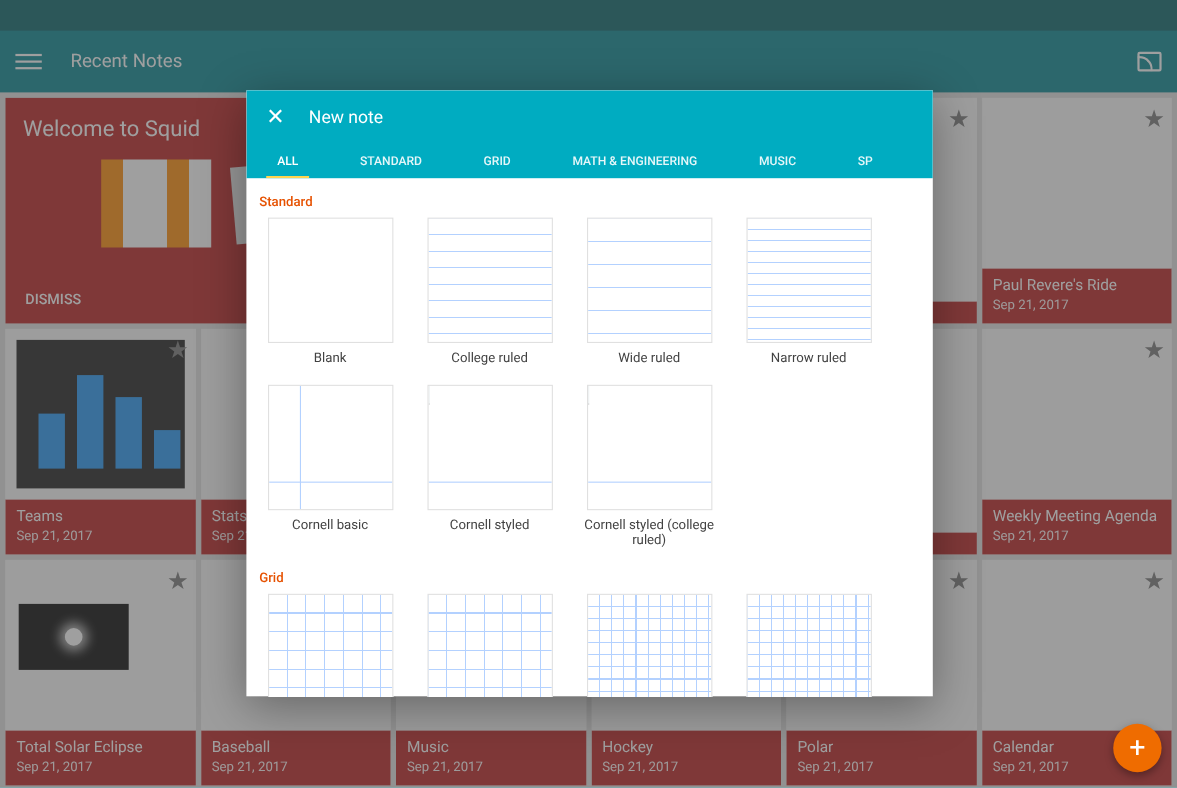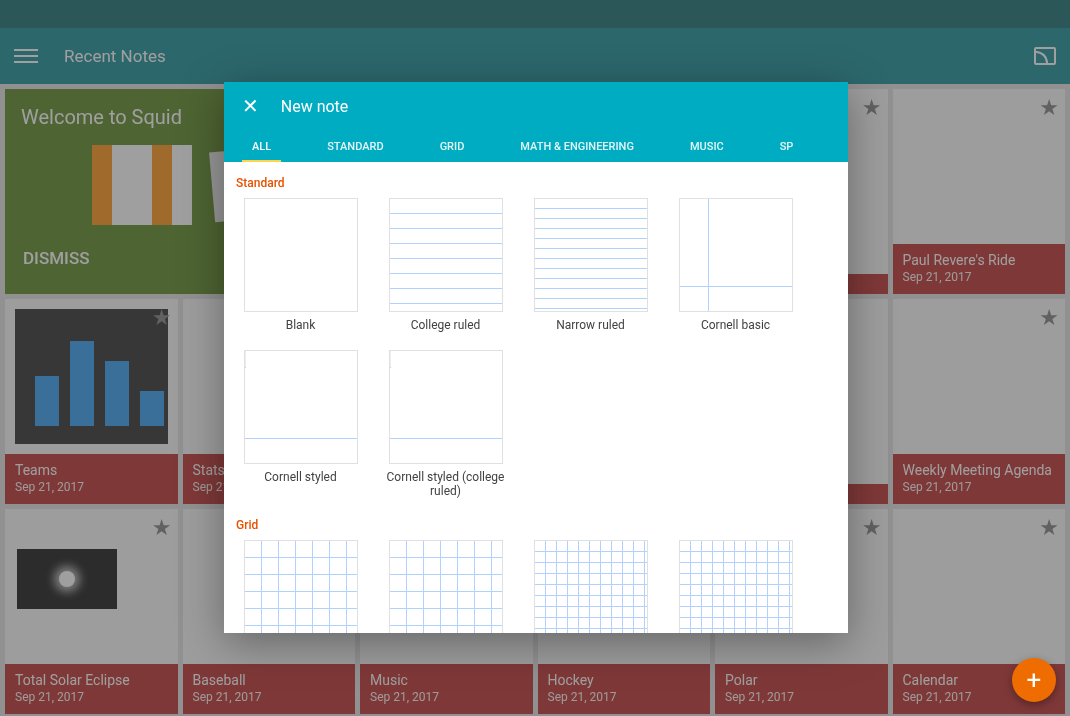--- a/index.html
+++ b/index.html
@@ -5,26 +5,26 @@
 *{box-sizing:border-box;margin:0;padding:0;}
 body{font-family:Roboto,Arial,sans-serif;background:#00838f;overflow:hidden;width:1070px;height:716px;position:relative;}
 .statusbar{height:28px;background:#006064;}
 .appbar{height:56px;background:#00838f;color:#fff;display:flex;align-items:center;padding:0 14px;}
 .hamburger{width:24px;height:24px;display:flex;flex-direction:column;justify-content:center;gap:4px;cursor:pointer;margin-right:26px;}
 .hamburger span{height:2px;background:#fff;display:block;}
 .apptitle{font-size:17px;font-weight:400;}
 .casticon{margin-left:auto;width:22px;height:18px;border:2px solid #fff;border-radius:2px;position:relative;}
 .casticon::after{content:'';position:absolute;bottom:-2px;left:-2px;width:12px;height:12px;border:2px solid #00838f;border-top-color:#fff;border-right-color:#fff;border-radius:0 12px 0 0;border-left:none;border-bottom:none;}
 .grid{display:grid;grid-template-columns:repeat(6,1fr);gap:5px;padding:5px;background:#e0e0e0;}
-.welcome{grid-column:1/3;background:#4d7c0f;color:#fff;padding:16px;height:205px;position:relative;}
+.welcome{grid-column:1/3;background:#b91c1c;color:#fff;padding:16px;height:205px;position:relative;}
 .welcome-title{font-size:20px;margin-bottom:16px;}
 .welcome-art{display:flex;justify-content:center;gap:20px;align-items:center;}
 .notebook{width:100px;height:80px;background:linear-gradient(90deg,#ff8a00 0 20%,#fff 20% 60%,#ff8a00 60% 80%,#fff 80%);position:relative;}
 .notepad{width:56px;height:70px;background:#ededed;position:relative;transform:rotate(-5deg);}
-.dismiss{position:absolute;bottom:26px;left:18px;font-size:17px;font-weight:500;cursor:pointer;}
+.dismiss{position:absolute;bottom:14px;left:18px;font-size:13px;font-weight:500;cursor:pointer;}
 .card{background:#fff;height:205px;position:relative;display:flex;flex-direction:column;}
 .thumb{flex:1;background:#fafafa;position:relative;overflow:hidden;}
 .star{position:absolute;top:6px;right:6px;font-size:22px;color:#757575;cursor:pointer;}
 .cardfooter{background:#b91c1c;color:#fff;padding:8px 10px 10px;}
 .cardtitle{font-size:14px;margin-bottom:2px;}
 .carddate{font-size:12px;opacity:.95;}
 .scrim{position:absolute;inset:0;background:rgba(80,80,80,.55);}
 .dialog{position:absolute;top:82px;left:224px;width:624px;height:551px;background:#fff;box-shadow:0 10px 40px rgba(0,0,0,.35);display:flex;flex-direction:column;overflow:hidden;}
 .dlghdr{height:48px;background:#00acc1;color:#fff;display:flex;align-items:center;padding:0 18px;gap:22px;}
 .closex{font-size:20px;cursor:pointer;font-weight:300;}
@@ -236,20 +236,24 @@
     <div class="tplgrid">
       <div class="tpl">
           <div class="pv"></div>
           <div class="tpllabel">Blank</div>
         </div>
       <div class="tpl">
           <div class="pv ruled"></div>
           <div class="tpllabel">College ruled</div>
         </div>
       <div class="tpl">
+          <div class="pv ruled wid"></div>
+          <div class="tpllabel">Wide ruled</div>
+        </div>
+      <div class="tpl">
           <div class="pv ruled nar"></div>
           <div class="tpllabel">Narrow ruled</div>
         </div>
       <div class="tpl">
           <div class="pv cornell"></div>
           <div class="tpllabel">Cornell basic</div>
         </div>
       <div class="tpl">
           <div class="pv cornell styledhdr"></div>
           <div class="tpllabel">Cornell styled</div>

